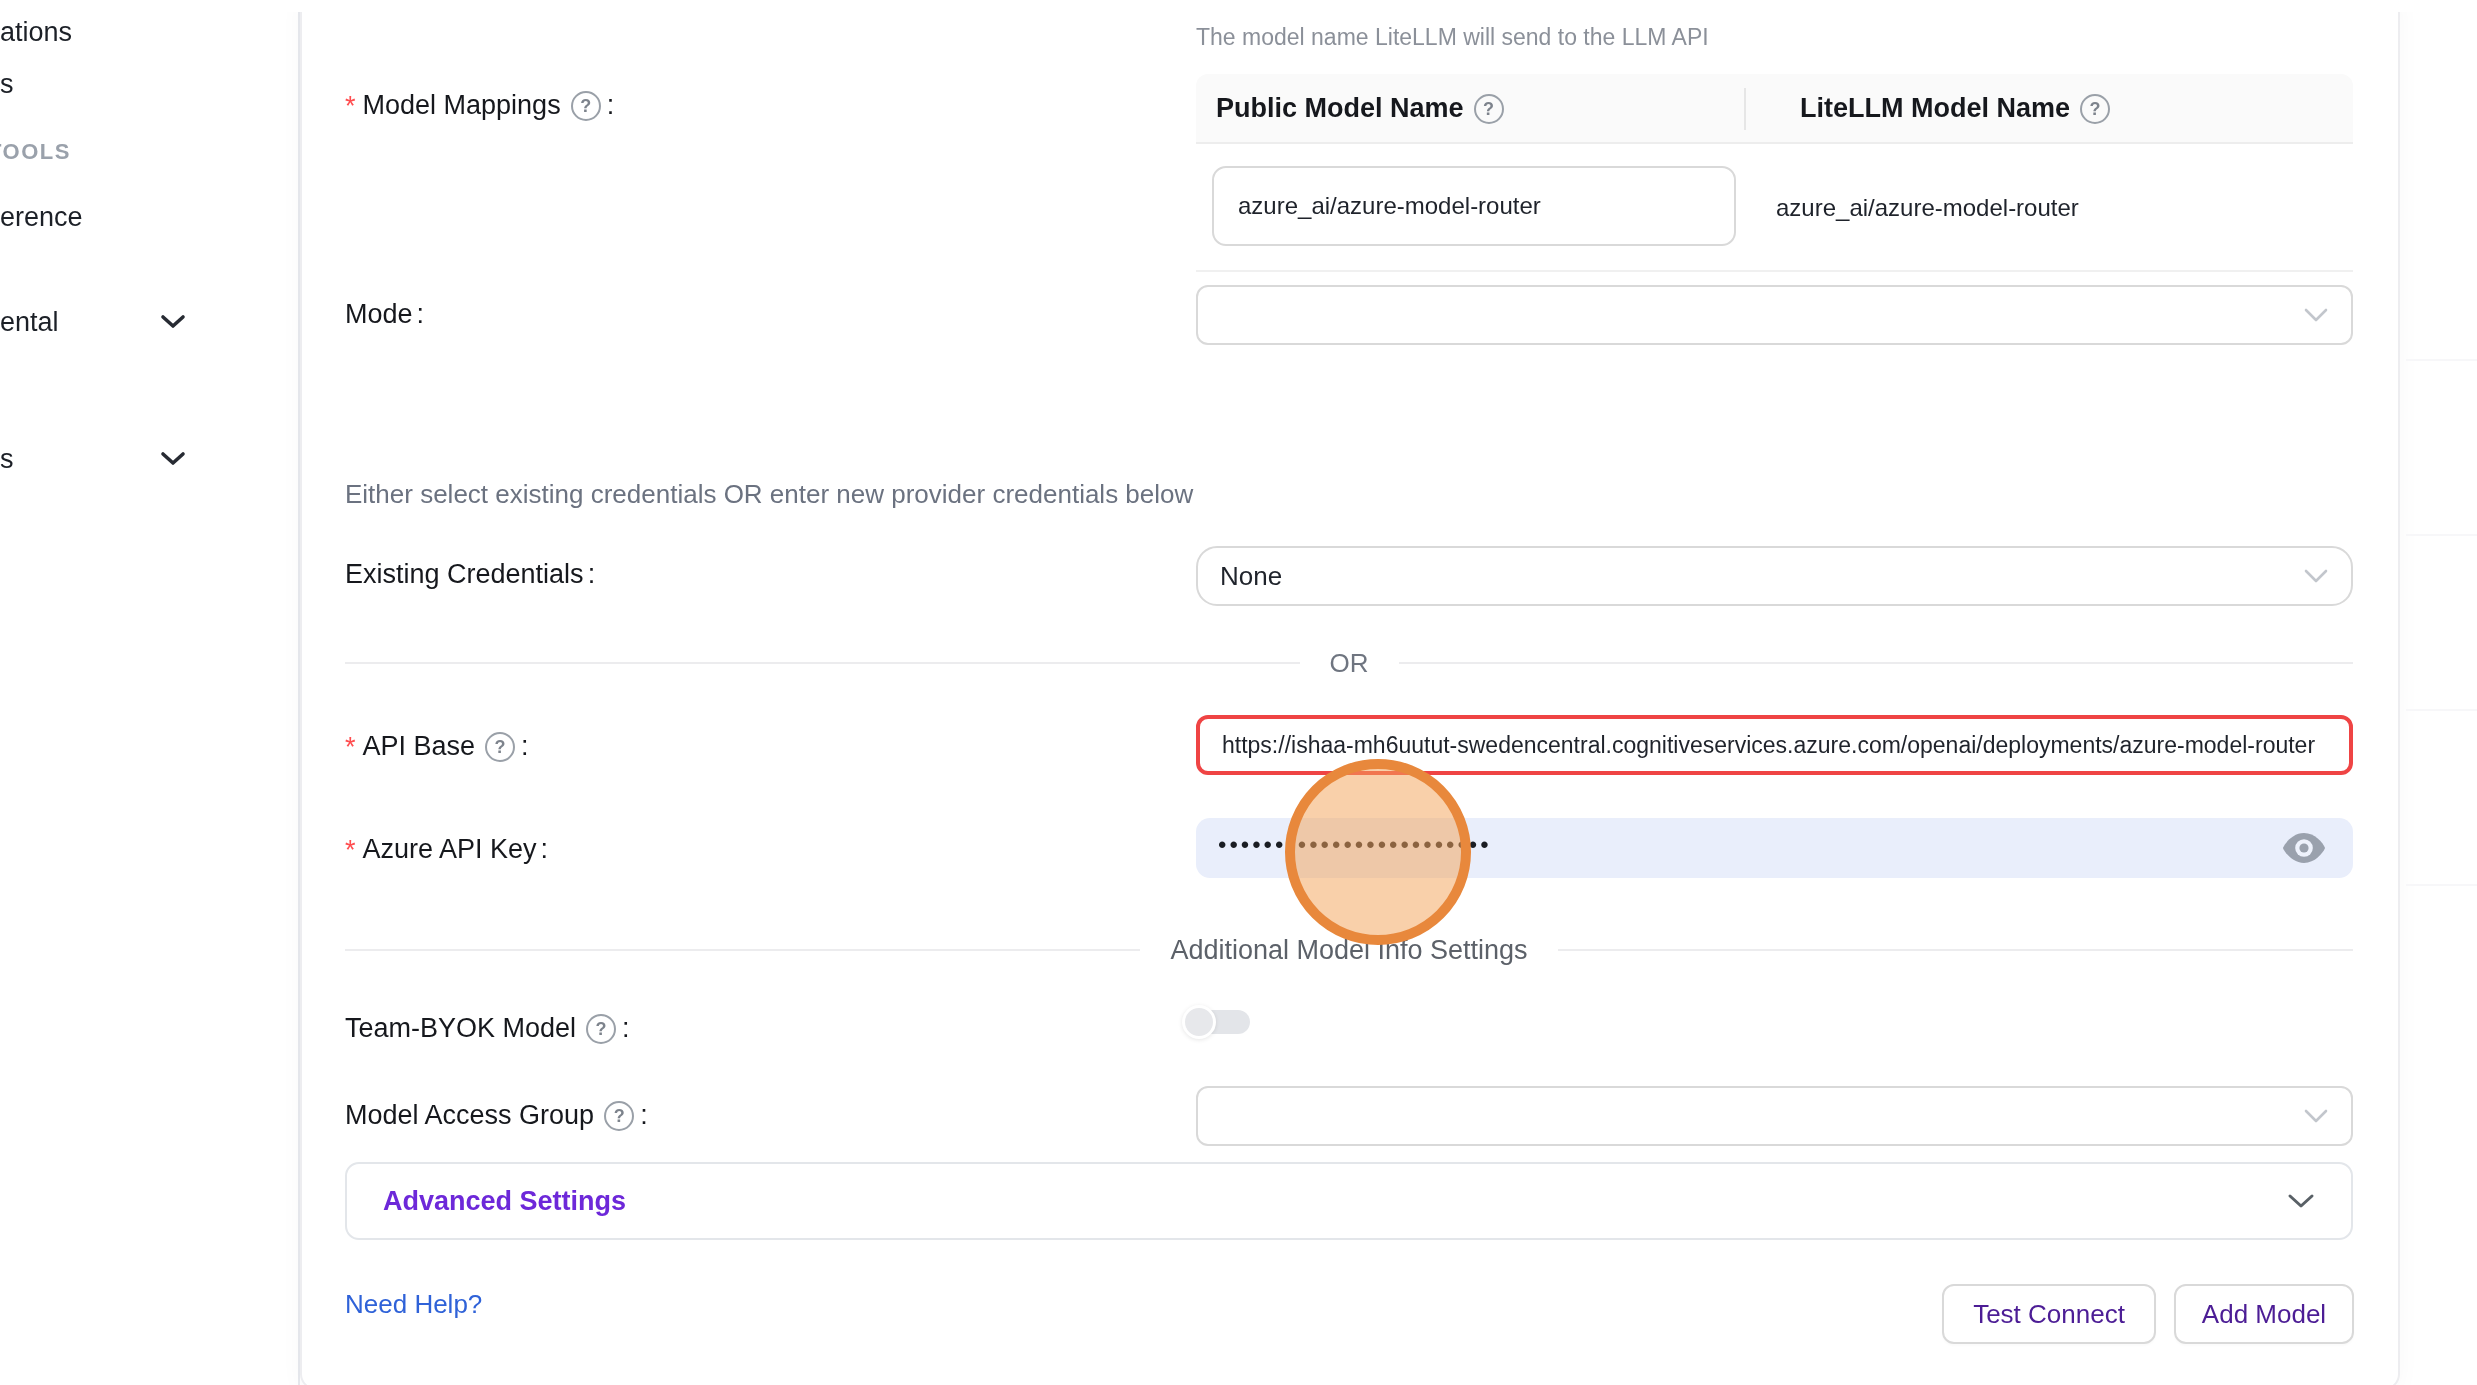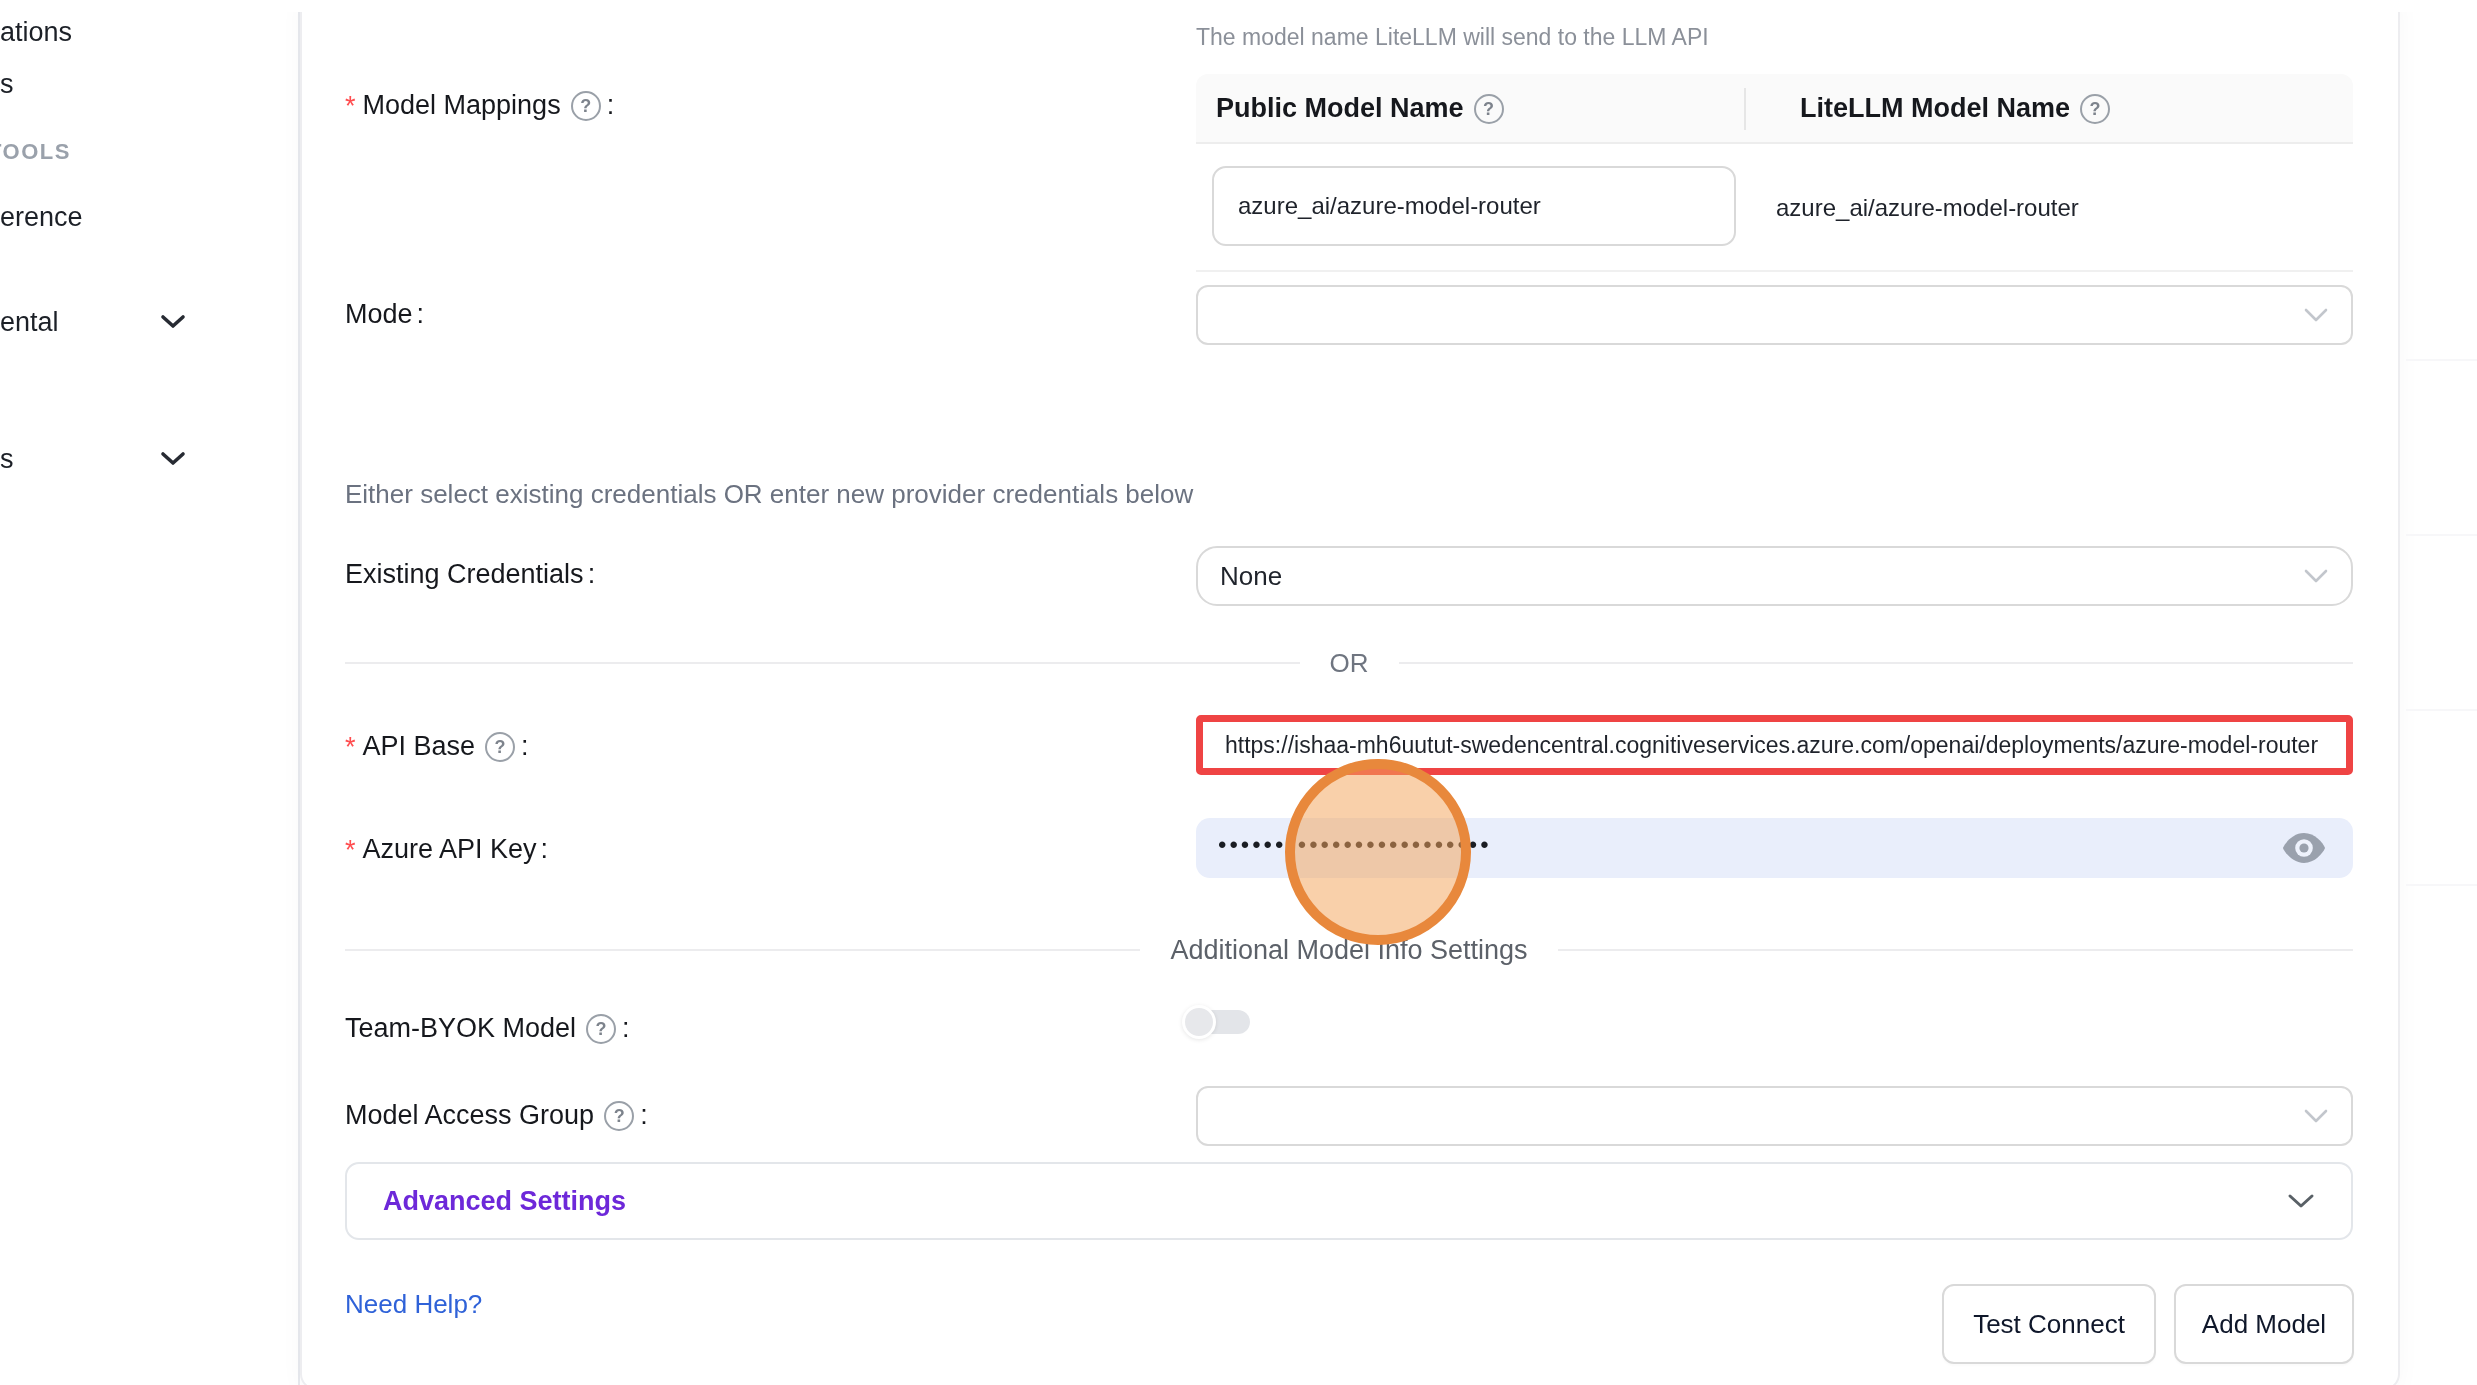--- a/index.html
+++ b/index.html
@@ -24,21 +24,21 @@
   .req { color:#ff4d4f; margin-right:7px; font-size:27px; margin-top:2px; }
   .help-icon { width:30px; height:30px; border:2px solid #9aa0a8; border-radius:50%; display:inline-flex; align-items:center; justify-content:center;
                font-size:18px; font-weight:600; color:#7d838c; margin:2px 6px 0 10px; flex:0 0 auto; cursor:pointer; }
   .colon { margin-left:4px; }
 
   
   .select { position:absolute; left:1196px; width:1157px; height:60px; border:2px solid #d9d9d9; border-radius:12px; background:#fff;
             display:flex; align-items:center; padding:0 64px 0 22px; font-size:26px; color:#1f232b; cursor:pointer; }
   .select .chev { position:absolute; right:22px; top:50%; transform:translateY(-50%); }
   .placeholder { color:#c1c5cd; }
-  .text-input { position:absolute; left:1196px; width:1157px; height:60px; border:7px solid #ef4444; border-radius:5px; background:#fff;
+  .text-input { position:absolute; left:1196px; width:1157px; height:60px; border:4px solid #ef4444; border-radius:12px; background:#fff;
                 padding:0 22px; font-size:23px; color:#1f232b; font-family:"Liberation Sans","DejaVu Sans",sans-serif; outline:none; }
 
   
   .mm-table { position:absolute; left:1196px; top:62px; width:1157px; }
   .mm-head { height:70px; background:#fafafa; border-radius:12px 12px 0 0; border-bottom:2px solid #ededed; position:relative; display:flex; align-items:center;gap:24px; }
   .mm-head .th { display:flex; align-items:center; font-weight:600; font-size:27px; color:#16181d; }
   .th1 { padding-left:20px; width:548px; }
   .th2 { padding-left:32px; }
   .col-div { position:absolute; left:548px; top:14px; height:42px; width:2px; background:#e6e6e6; }
   .mm-body { height:128px; position:relative; border-bottom:2px solid #f0f0f0; background:#fff; }
@@ -77,22 +77,22 @@
                   border:3px solid #fff; box-shadow:0 1px 4px rgba(0,0,0,0.10); }
 
   
   .adv-panel { position:absolute; left:345px; top:1150px; width:2008px; height:78px; border:2px solid #e3e6ea; border-radius:14px;
                background:#fff; display:flex; align-items:center; padding:0 36px; cursor:pointer; }
   .adv-title { font-size:27px; font-weight:700; color:#6d28d9; }
   .adv-chev { margin-left:auto; width:28px; height:18px; }
 
   
   .need-help { position:absolute; left:345px; top:1277px; font-size:26px; color:#2f62d8; cursor:pointer; text-decoration:none; }
-  .btn { position:absolute; top:1272px; height:80px; border:2px solid #d9d9d9; border-radius:12px; background:#fff;
-         display:flex; align-items:center; justify-content:center; font-size:26px; color:#0f172a;
+  .btn { position:absolute; top:1272px; height:60px; border:2px solid #d9d9d9; border-radius:12px; background:#fff;
+         display:flex; align-items:center; justify-content:center; font-size:26px; color:#4c1d95;
          font-family:"Liberation Sans","DejaVu Sans",sans-serif; cursor:pointer; box-shadow:0 2px 2px rgba(0,0,0,0.02); }
   .btn-test { left:1942px; width:214px; }
   .btn-add { left:2174px; width:180px; }
 </style>
 </head>
 <body>
 
 <div id="page">
 
   <nav class="sidebar">

